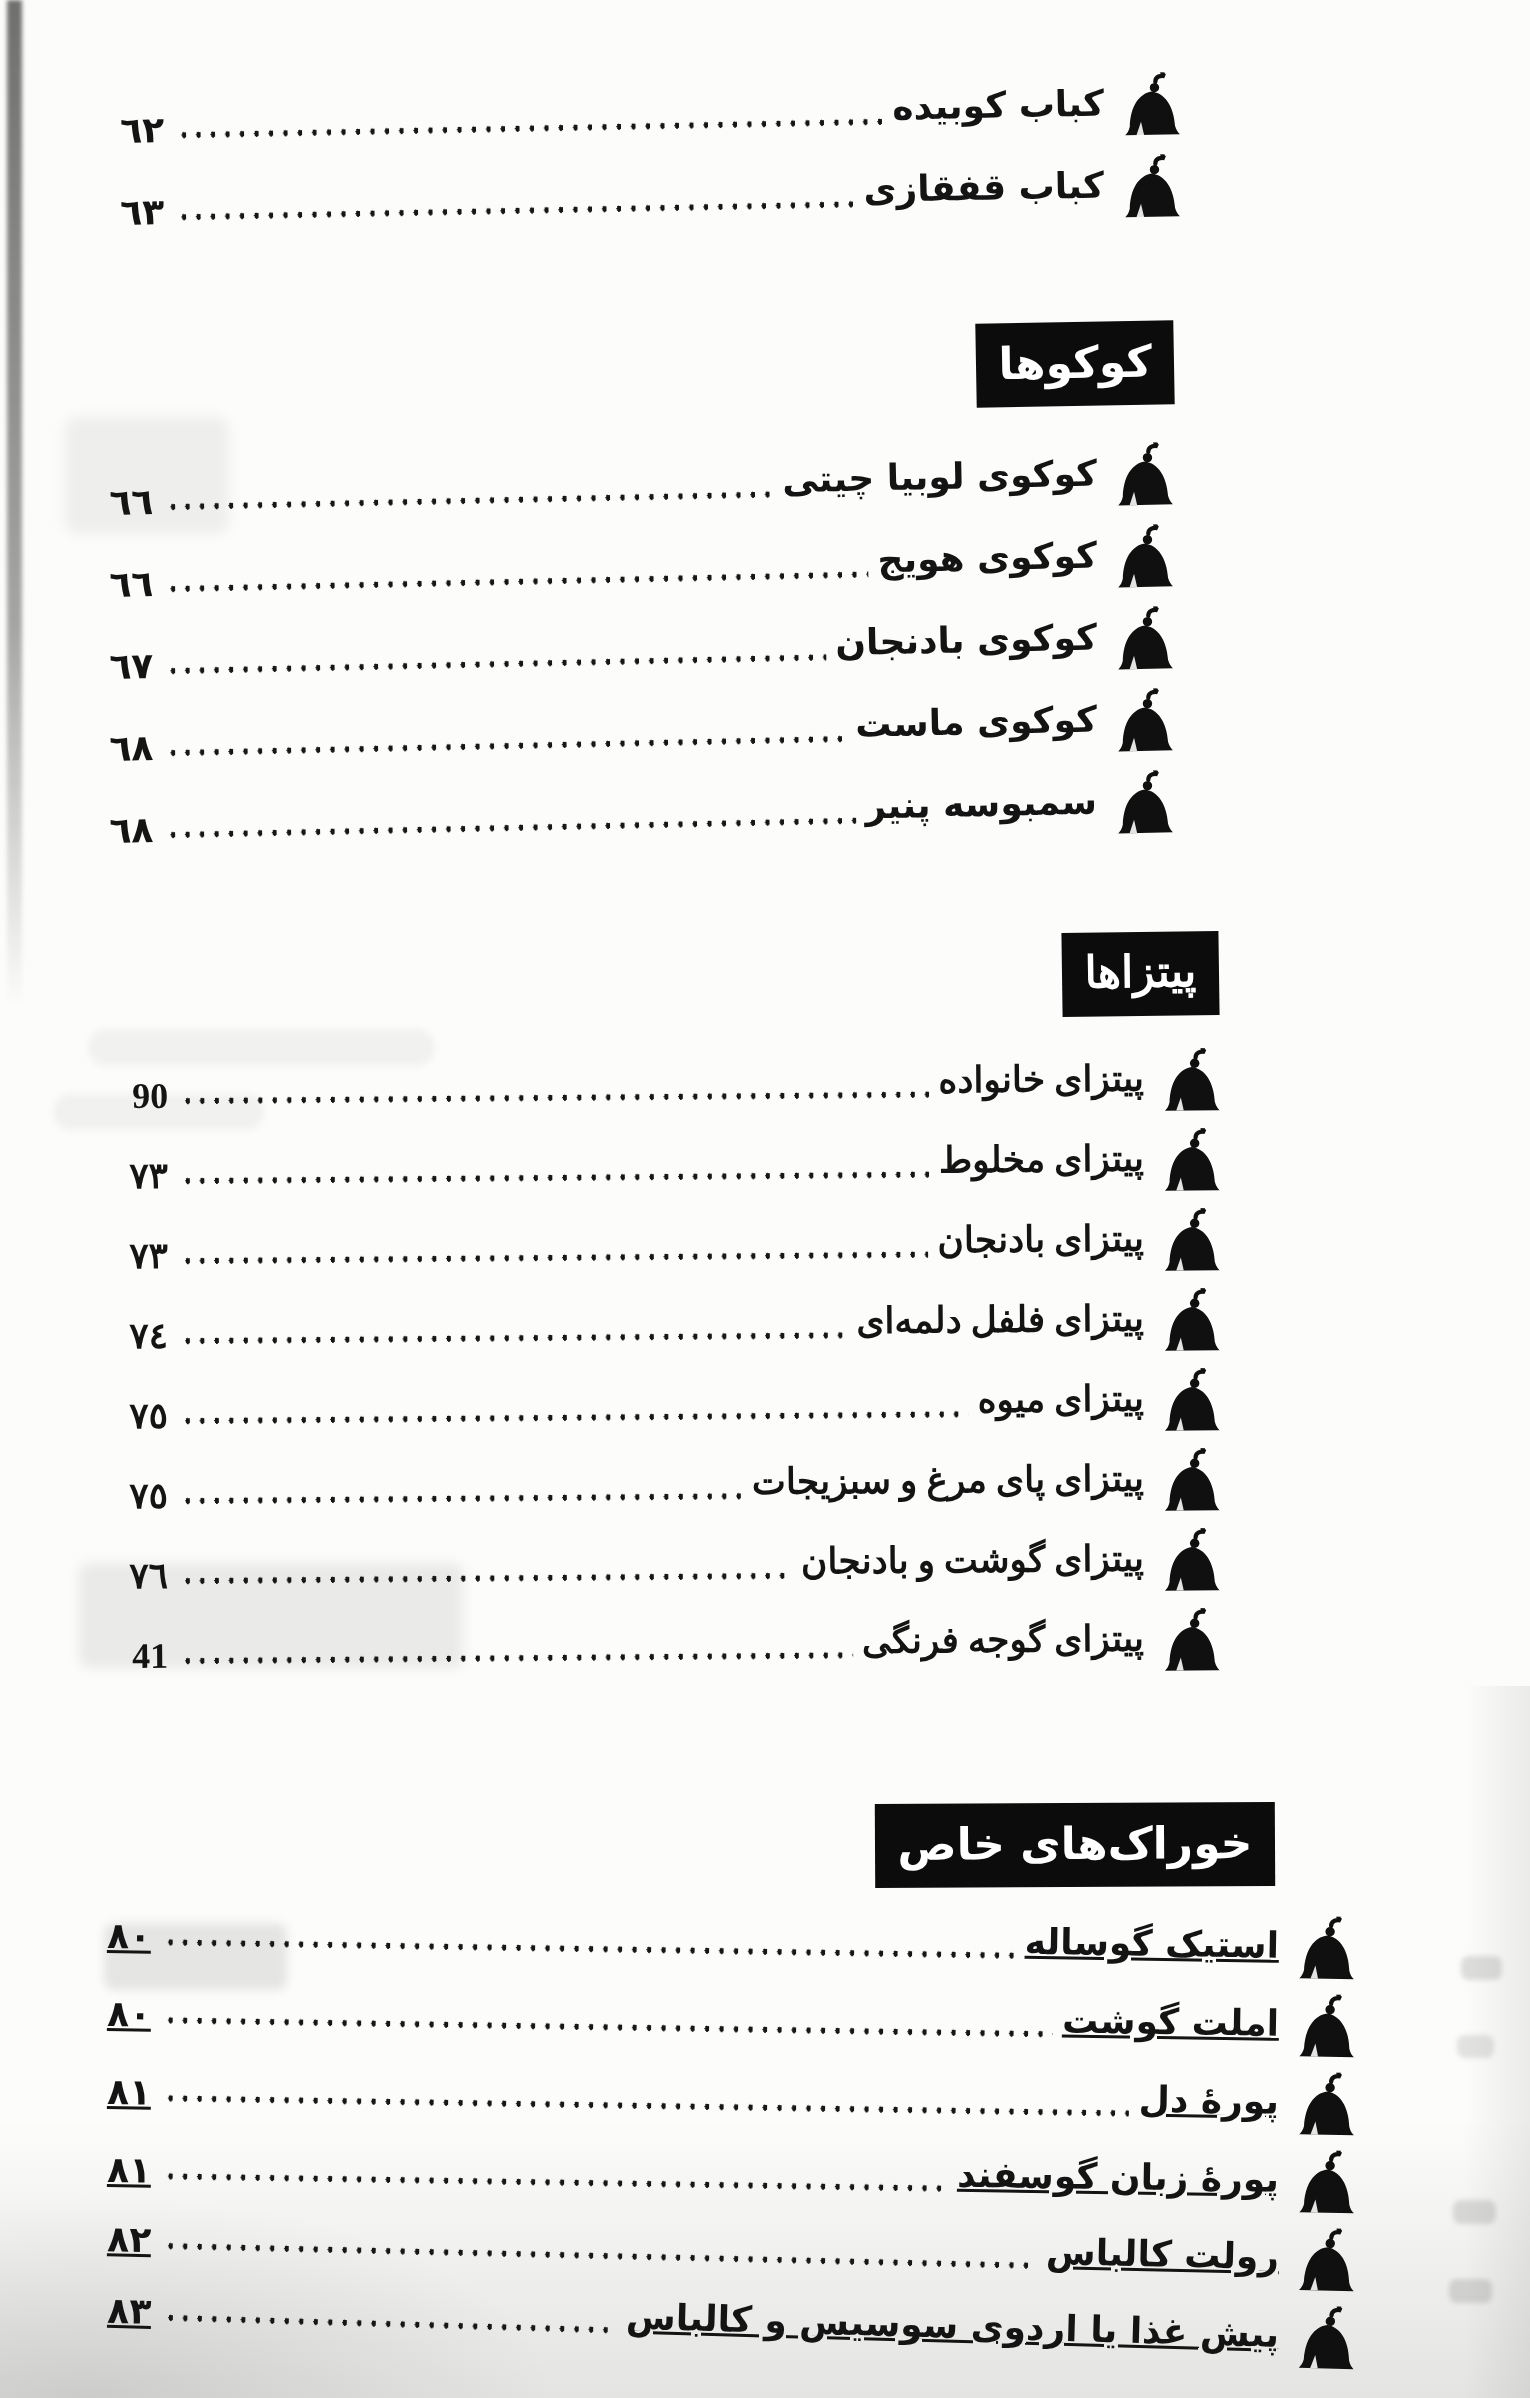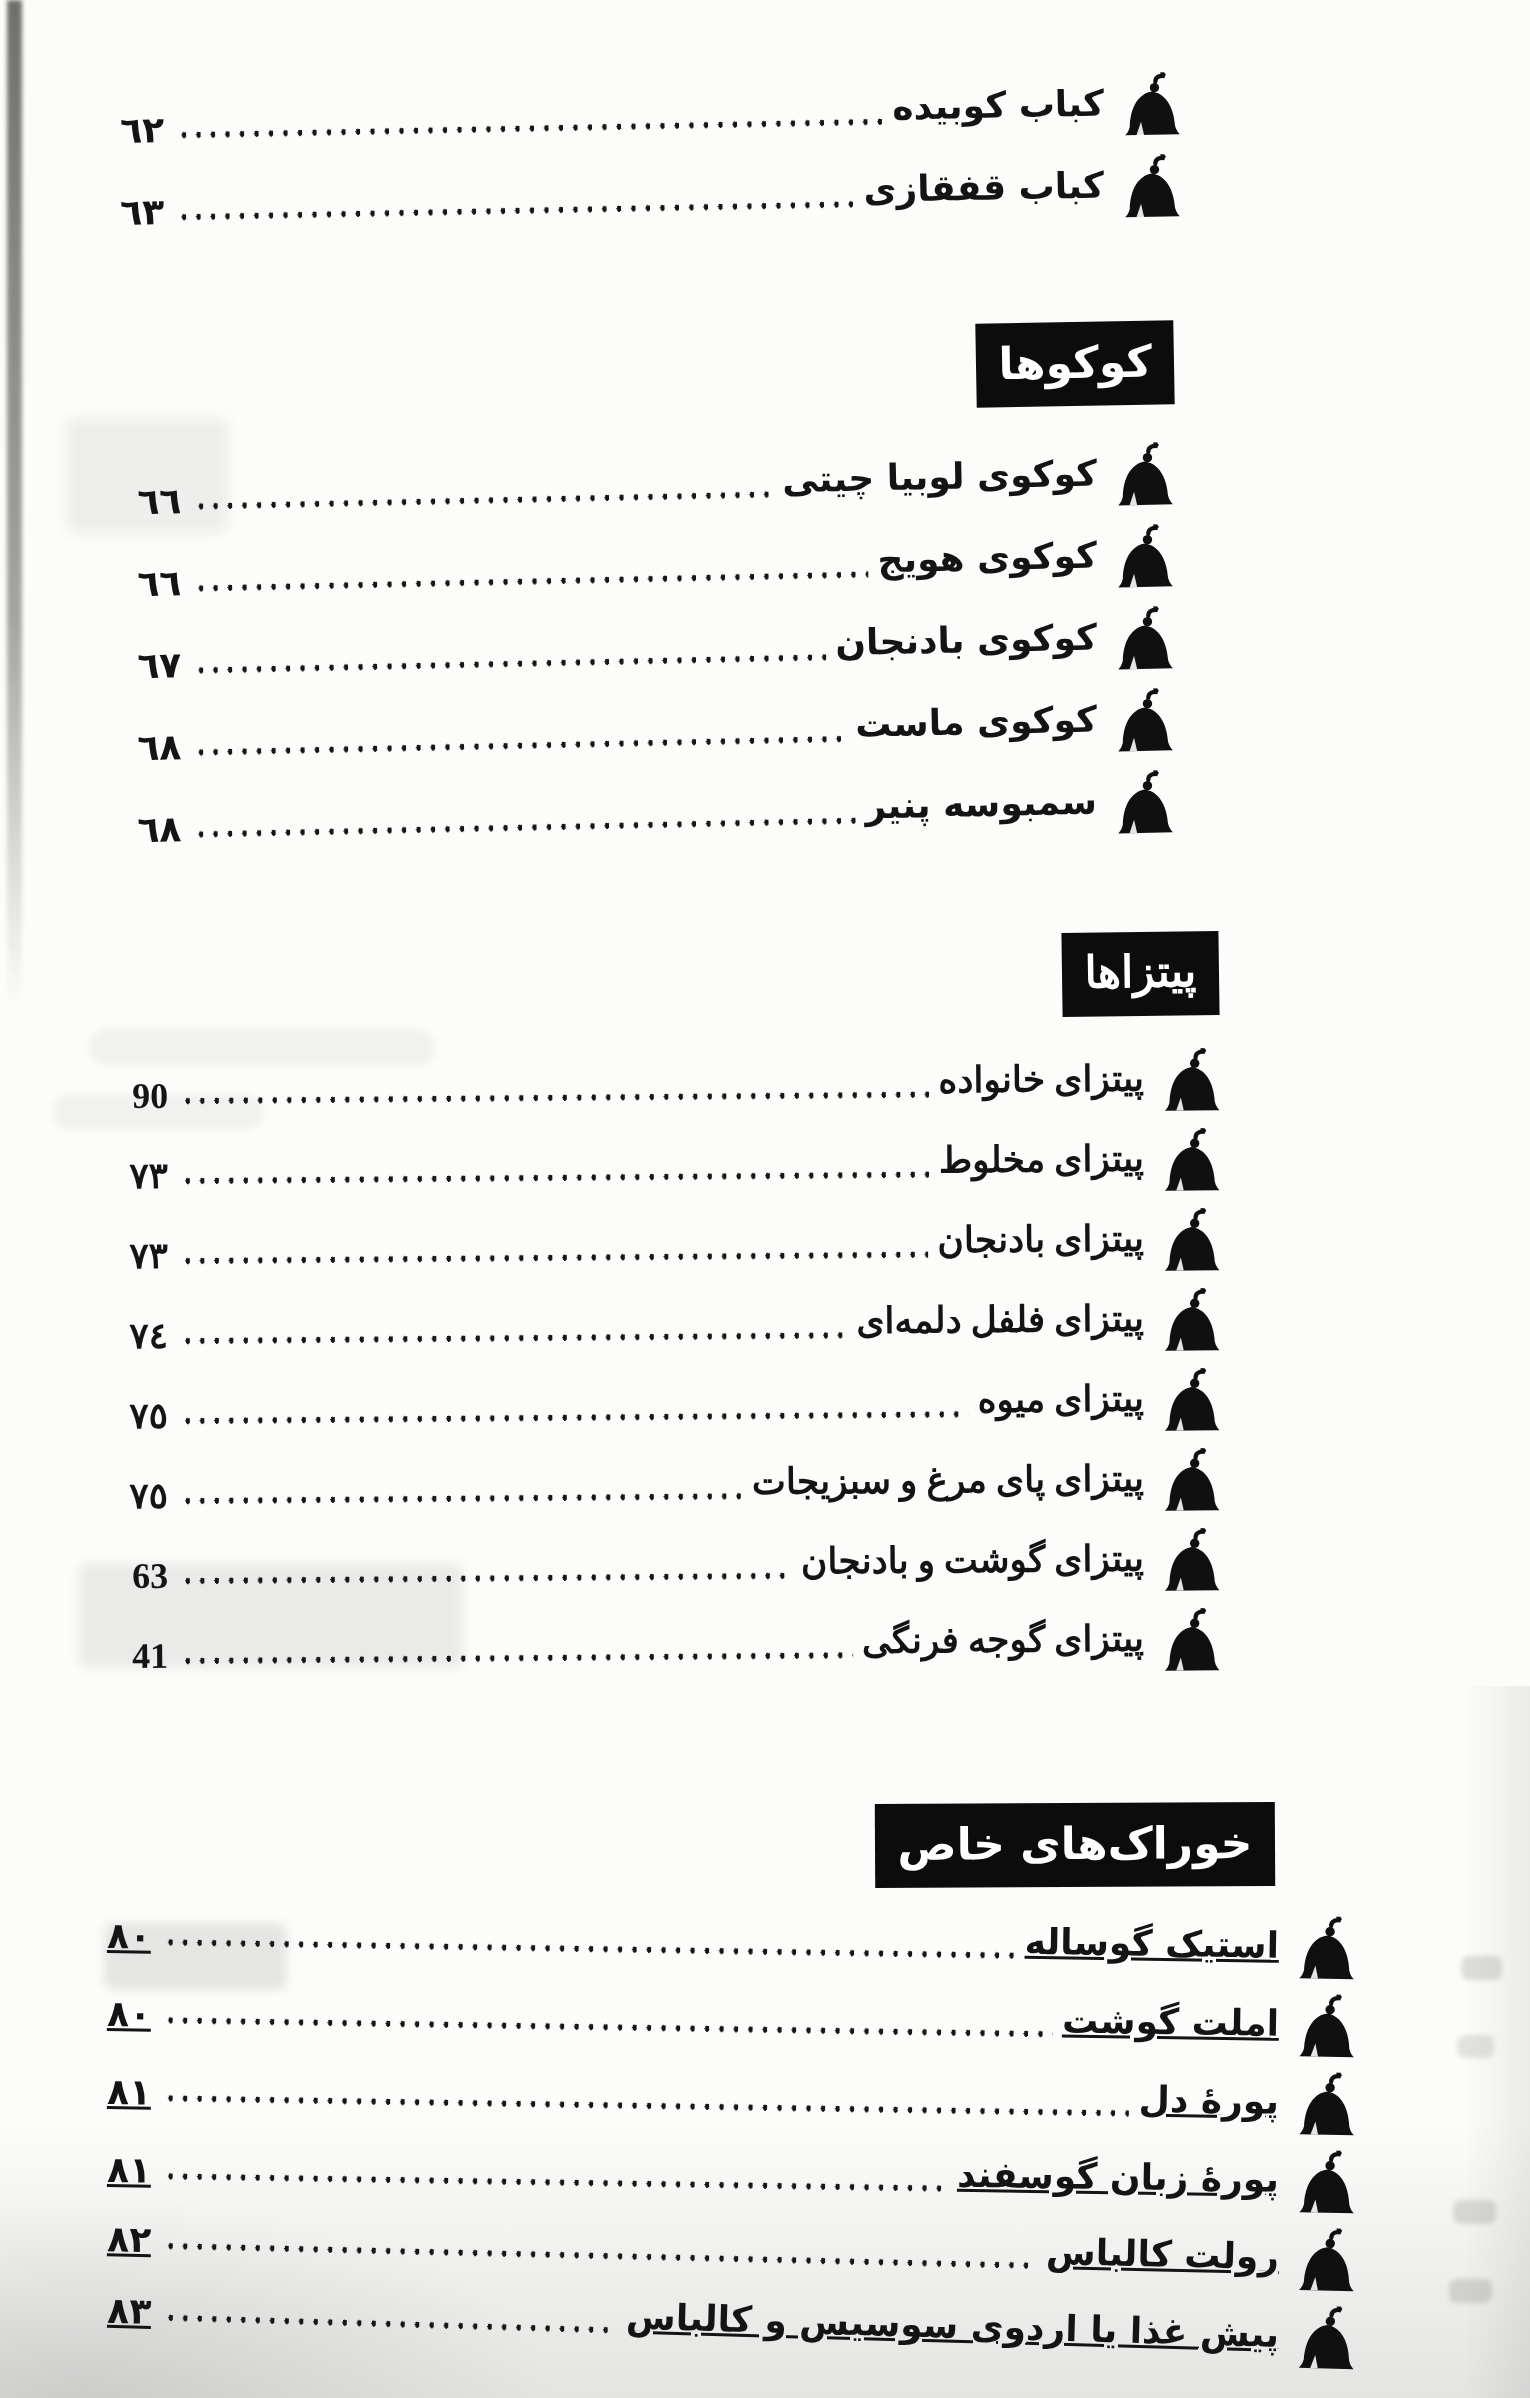--- a/index.html
+++ b/index.html
@@ -11,21 +11,21 @@
     position:relative;
     width:1531px;height:2399px;
     background:#fcfcfa;
     overflow:hidden;
     direction:rtl;
     color:#141414;
   }
   
   .sec{position:relative;}
   .sec0{padding-top:64px;}
-  .sec1{margin-top:94px;margin-left:28px;}
+  .sec1{margin-top:94px;}
   .sec2{margin-top:88px;font-family:Liberation Serif, serif;}
   .sec3{margin-top:122px;text-decoration:underline;}
 
   .hdr{
     display:inline-block;
     margin:0;
     background:#0c0c0c;
     color:#ffffff;
     font-size:44px;
     font-weight:700;
@@ -331,21 +331,21 @@
     <span class="dish">
       <svg viewBox="0 0 60 70" aria-hidden="true">
         <path d="M30 20 C16 22 7 36 6 57 C5 61.5 3 64 1 66 L59 66 C57 64 55 61.5 54 57 C53 36 44 22 30 20 Z" fill="#101010"></path>
         <path d="M13 66 L18 52 L21 66 Z" fill="#fcfcfa" opacity="0.9"></path>
         <circle cx="33" cy="16" r="5" fill="#101010"></circle>
         <path d="M34 10 c0 -6 6 -7 10 -6 c-4 -3 -3 -7 2 -7" fill="none" stroke="#101010" stroke-width="4.5" stroke-linecap="round"></path>
       </svg>
     </span>
     <span class="name">پیتزای گوشت و بادنجان</span>
     <span class="leader"></span>
-    <span class="num">63</span>
+    <span class="num">٧٦</span>
   </div>
 
   <div class="row">
     <span class="dish">
       <svg viewBox="0 0 60 70" aria-hidden="true">
         <path d="M30 20 C16 22 7 36 6 57 C5 61.5 3 64 1 66 L59 66 C57 64 55 61.5 54 57 C53 36 44 22 30 20 Z" fill="#101010"></path>
         <path d="M13 66 L18 52 L21 66 Z" fill="#fcfcfa" opacity="0.9"></path>
         <circle cx="33" cy="16" r="5" fill="#101010"></circle>
         <path d="M34 10 c0 -6 6 -7 10 -6 c-4 -3 -3 -7 2 -7" fill="none" stroke="#101010" stroke-width="4.5" stroke-linecap="round"></path>
       </svg>

